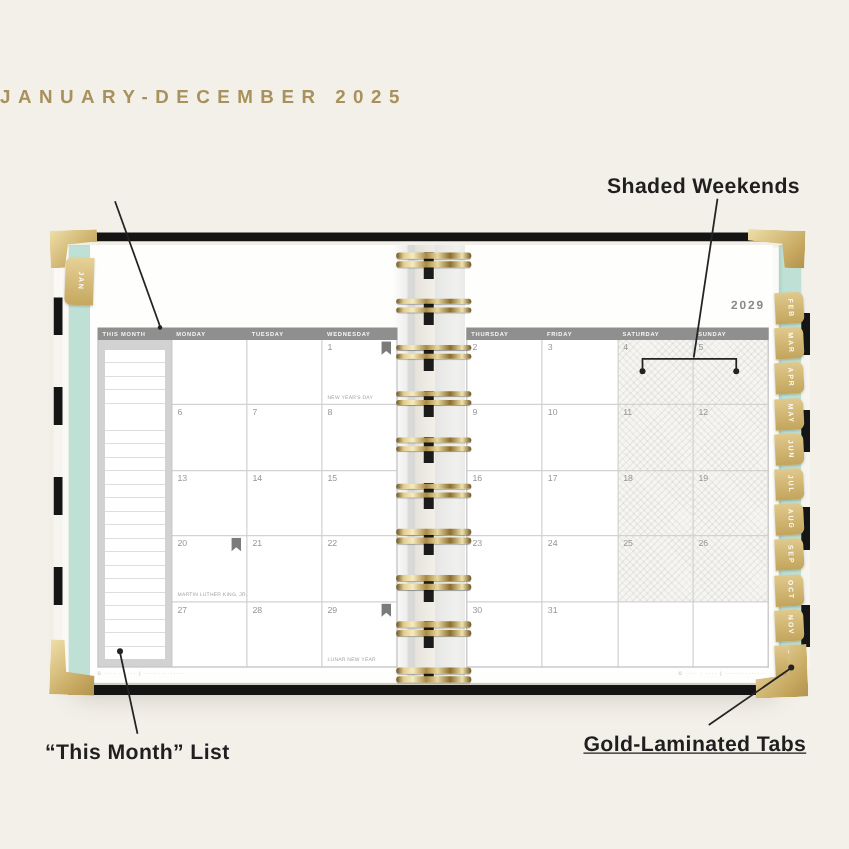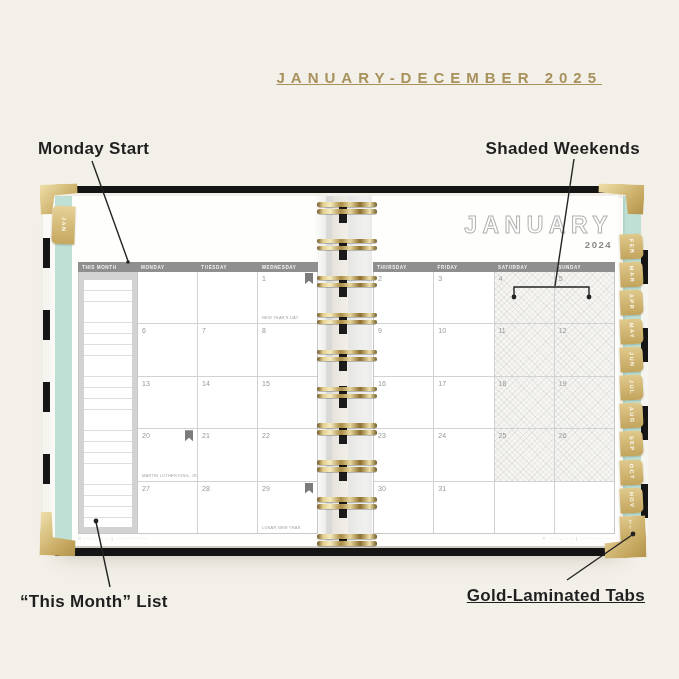--- a/index.html
+++ b/index.html
@@ -3,28 +3,28 @@
 <meta charset="utf-8">
 <style>
   html,body{margin:0;padding:0;}
   body{width:679px;height:679px;background:#f3f0e9;font-family:"Liberation Sans",sans-serif;position:relative;overflow:hidden;}
   .stage{position:absolute;inset:0;width:679px;height:679px;}
 
   
   .title{position:absolute;top:22px;left:0;width:679px;text-align:center;
          font-family:"Liberation Serif",serif;font-size:35px;font-weight:400;
          color:#30353e;letter-spacing:1px;}
-  .subtitle{position:absolute;top:69px;left:0;width:602px;text-align:right;
-            font-size:15px;font-weight:bold;color:#a8915c;letter-spacing:6px;text-decoration:underline;}
+  .subtitle{position:absolute;top:69px;left:0;width:602px;text-align:left;
+            font-size:15px;font-weight:bold;color:#a8915c;letter-spacing:6px;}
 
   
   .callout{position:absolute;font-size:17px;font-weight:bold;color:#1f1f1f;letter-spacing:.3px;z-index:10;}
   .co-monday{left:38px;top:139px;}
   .co-shaded{right:39px;top:139px;}
-  .co-thismonth{left:20px;top:592px;}
+  .co-thismonth{left:36px;top:592px;}
   .co-goldtabs{right:34px;top:586px;text-decoration:underline;}
 
   
   .plannershadow{position:absolute;left:60px;top:204px;width:560px;height:342px;
                  box-shadow:0 10px 20px rgba(70,62,45,.25);z-index:0;}
   .whiteL{position:absolute;left:43px;top:198px;width:12px;height:348px;background:#faf9f5;z-index:1;}
   .stripeL{position:absolute;left:43px;top:238px;width:7px;height:296px;z-index:1;
            background:repeating-linear-gradient(180deg,#151515 0 30px,#f6f4ef 30px 72px);}
   .mintL{position:absolute;left:55px;top:196px;width:21px;height:352px;background:#bfe0d4;z-index:1;
          box-shadow:inset -2px 0 2px rgba(0,0,0,.06);}
@@ -115,41 +115,39 @@
   
   .overlay{position:absolute;inset:0;z-index:9;pointer-events:none;}
 </style>
 </head>
 <body>
 
 <div class="stage">
 
   <div class="subtitle">JANUARY-DECEMBER 2025</div>
 
-  <div class="callout co-monday">Monday Start</div>
   <div class="callout co-shaded">Shaded Weekends</div>
   <div class="callout co-thismonth">“This Month” List</div>
   <div class="callout co-goldtabs">Gold-Laminated Tabs</div>
 
   <div class="plannershadow"></div>
 
   <div class="whiteL"></div>
   <div class="stripeL"></div>
   <div class="mintL"></div>
   <div class="whiteR"></div>
   <div class="mintR"></div>
   <div class="stripeR"></div>
   <div class="coverTop"></div>
   <div class="coverBottom"></div>
 
   <div class="page pageL"></div>
   <div class="page pageR"></div>
 
-  <div class="monthTitle">JANUARY</div>
-  <div class="yearLabel">2024</div>
+  <div class="yearLabel">2029</div>
 
   <div class="mgrid gridL" id="gridL">
       <div class="hdr">
         <span style="flex: 0 0 59px;">THIS MONTH</span>
         <span style="flex: 1 1 0%;">MONDAY</span>
         <span style="flex: 1 1 0%;">TUESDAY</span>
         <span style="flex: 1 1 0%;">WEDNESDAY</span>
       </div>
       <div class="gbody">
         <div class="listcol"></div>

